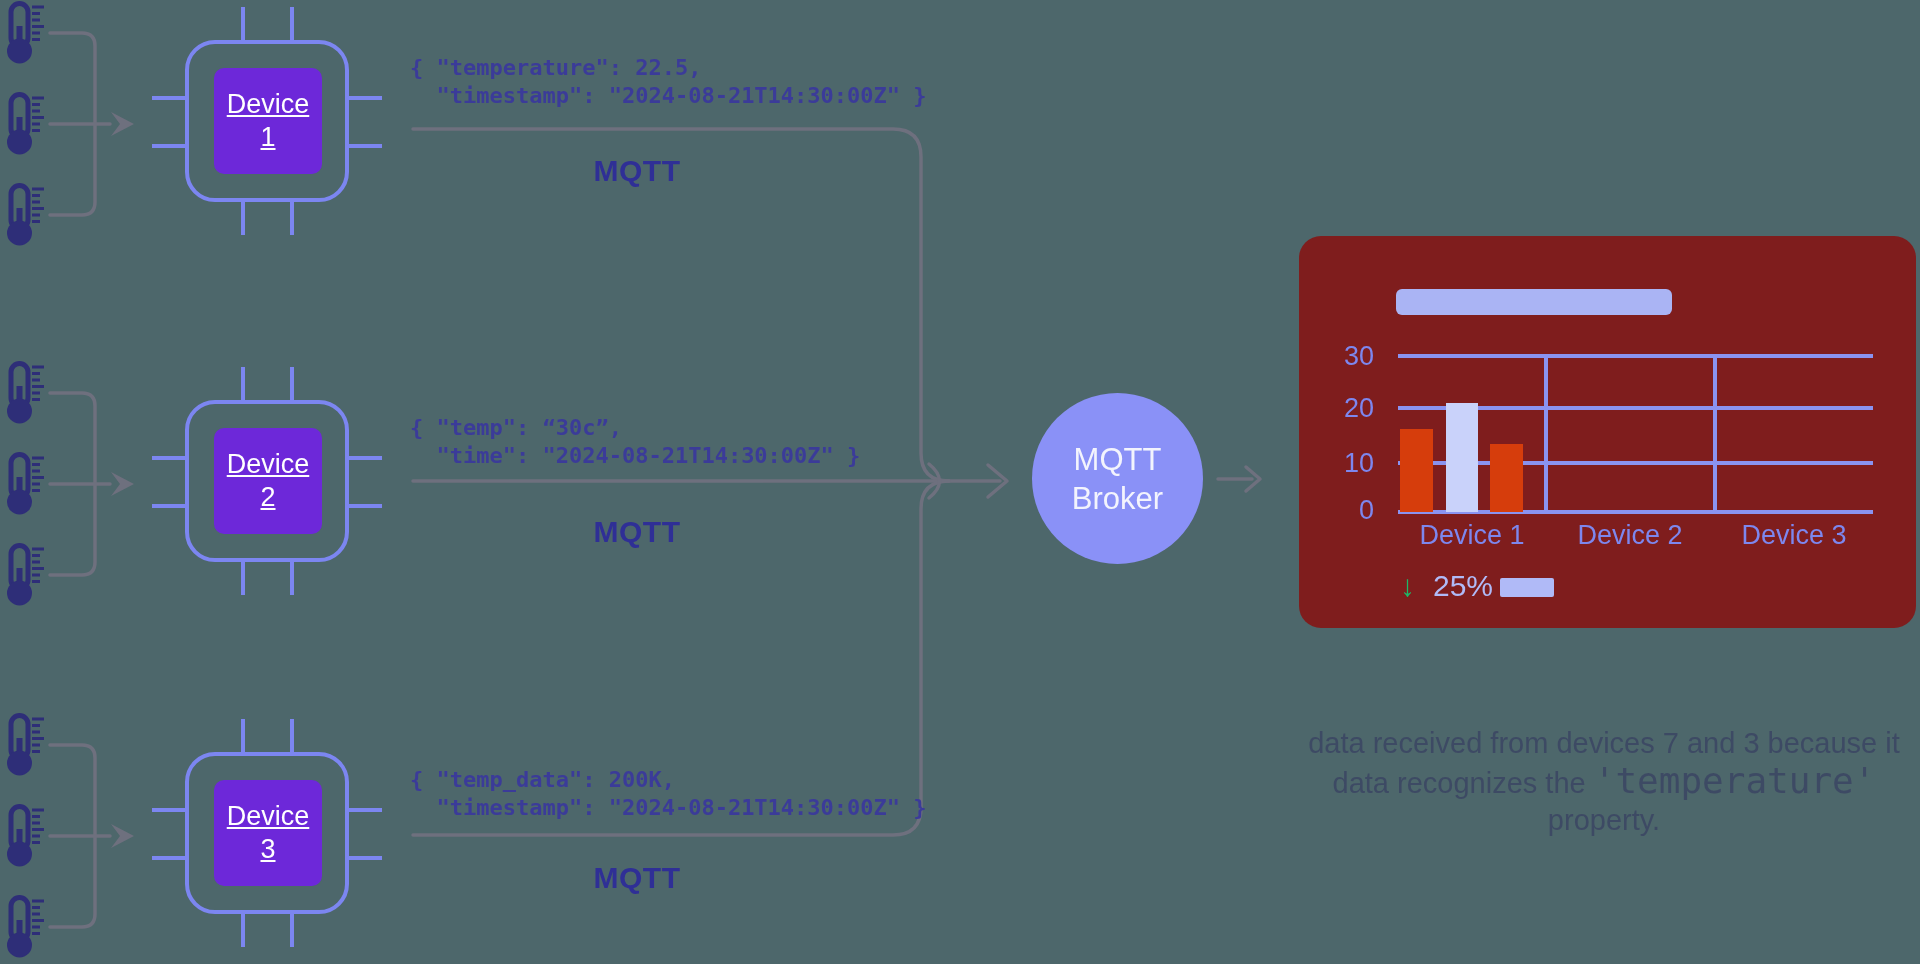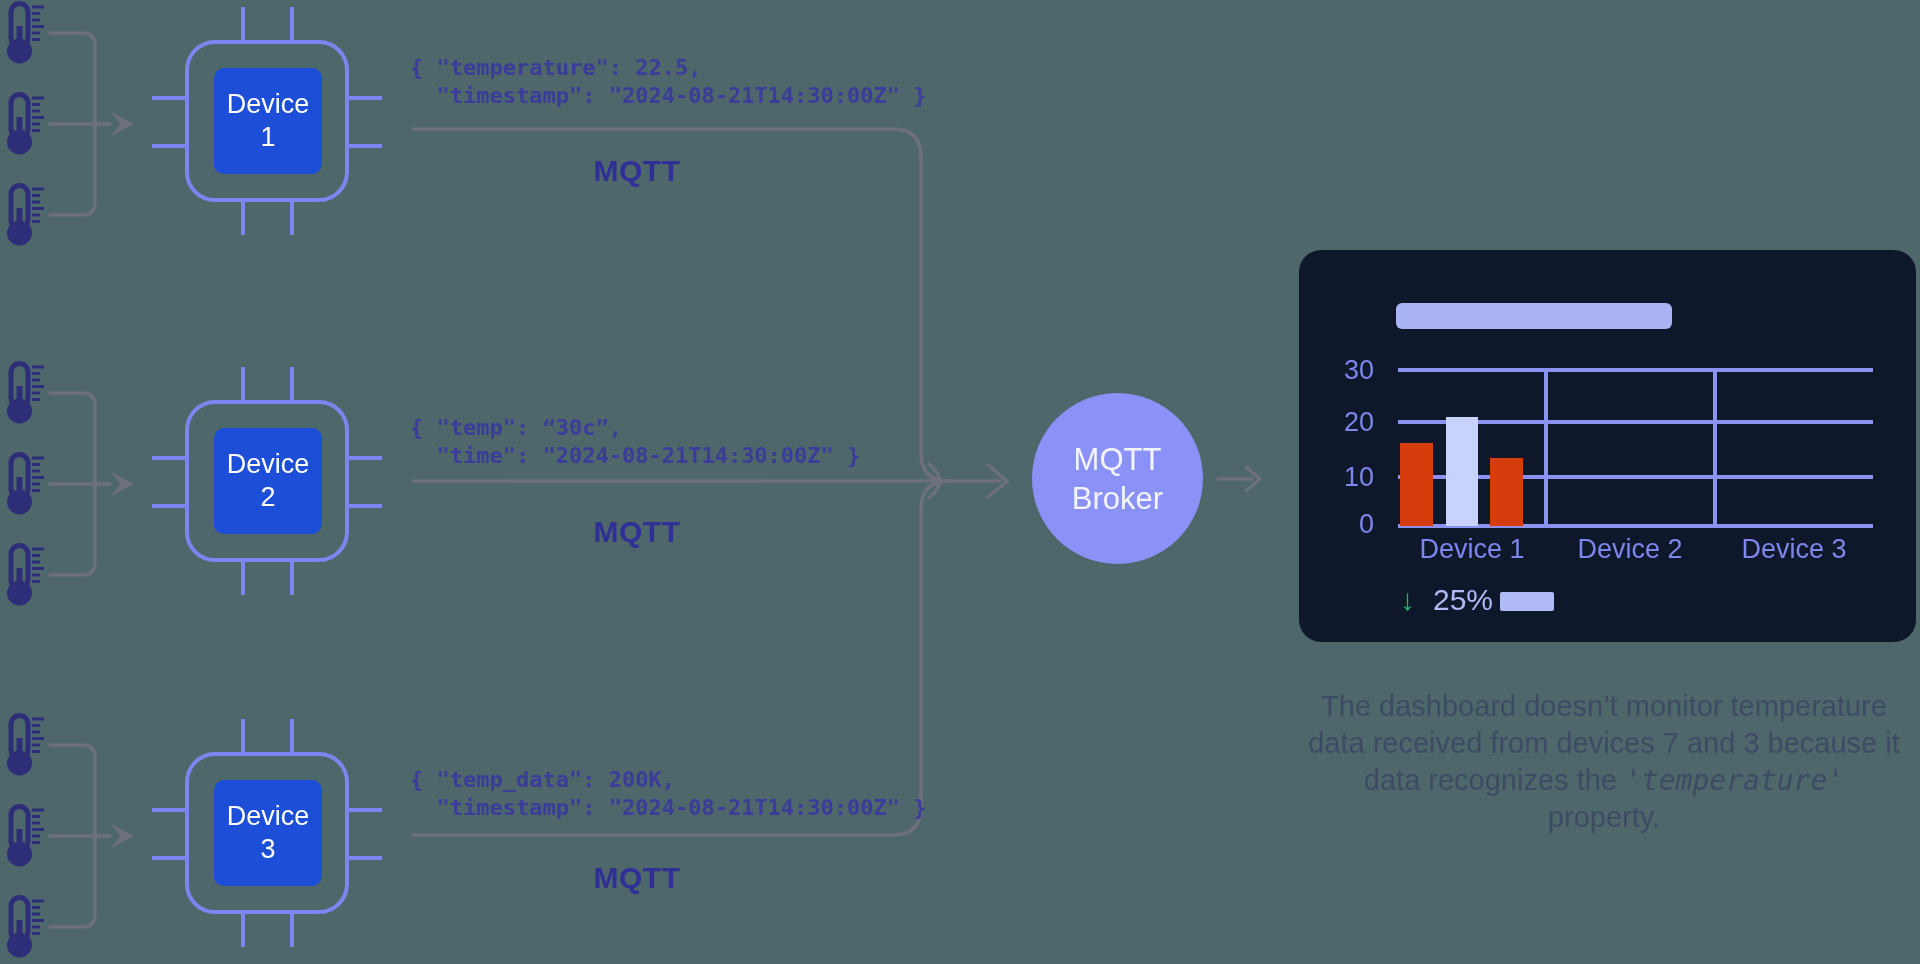--- a/index.html
+++ b/index.html
@@ -4,61 +4,61 @@
 <style>
   html,body{margin:0;padding:0;background:#4d676b;}
   #canvas{
     position:relative;width:1920px;height:964px;overflow:hidden;
     background:#4d676b;font-family:"Liberation Sans",sans-serif;
   }
   #wires{position:absolute;left:0;top:0;width:1920px;height:964px;}
   
   .chip-core{
     position:absolute;left:214px;width:108px;height:106px;
-    background:#1d4ed8;border-radius:10px;
+    background:#6d28d9;border-radius:10px;
     display:flex;flex-direction:column;align-items:center;justify-content:center;
-    color:#ffffff;font-size:27px;line-height:33px;text-align:center;
+    color:#ffffff;font-size:27px;line-height:33px;text-align:center;text-decoration:underline;
   }
   
   .payload{
     position:absolute;left:410px;font-family:"DejaVu Sans Mono",monospace;
     font-size:22px;line-height:28px;color:#3b3b99;white-space:pre;font-weight:bold;
   }
   .mqtt-label{
     position:absolute;left:577px;width:120px;text-align:center;
     font-size:30px;font-weight:bold;color:#2f2f96;letter-spacing:0.5px;
   }
   
   #broker{
     position:absolute;left:1032px;top:393px;width:171px;height:171px;border-radius:50%;
     background:#8a91f7;display:flex;flex-direction:column;align-items:center;justify-content:center;
     color:#f3f4fd;font-size:31px;line-height:39px;text-align:center;font-weight:400;
   }
   
   #card{
-    position:absolute;left:1299px;top:250px;width:617px;height:392px;
-    background:#0f172a;border-radius:22px;
+    position:absolute;left:1299px;top:236px;width:617px;height:392px;
+    background:#7f1d1d;border-radius:22px;
   }
   #card .title-bar{position:absolute;left:97px;top:53px;width:276px;height:26px;background:#aab4f4;border-radius:6px;}
   .ytick{position:absolute;left:20px;width:55px;text-align:right;transform:translateY(-50%);
          font-size:27px;color:#7d87ee;}
   .gl-h{position:absolute;left:99px;width:475px;height:3.5px;background:#8a93f0;}
   .gl-v{position:absolute;width:3.5px;height:160px;top:118px;background:#8a93f0;}
   .bar{position:absolute;bottom:116px;}
   .xtick{position:absolute;top:284px;transform:translateX(-50%);font-size:27px;color:#7d87ee;white-space:nowrap;}
   #legend{position:absolute;left:101px;top:333px;display:flex;align-items:center;gap:7px;}
   #legend .arrow{color:#1db868;font-size:30px;font-weight:bold;line-height:30px;}
   #legend .pct{color:#b0baf7;font-size:30px;margin-left:11px;}
   #legend .swatch{width:54px;height:19px;background:#b0baf7;border-radius:2px;margin-top:3px;}
   
   #caption{
     position:absolute;left:1304px;top:688px;width:600px;text-align:center;
     font-size:29px;line-height:37px;color:rgba(47,47,94,0.52);
   }
-  #caption .mono{font-family:"DejaVu Sans Mono",monospace;font-size:28px;font-style:italic;}
+  #caption .mono{font-family:"DejaVu Sans Mono",monospace;font-size:36px;}
 </style>
 </head>
 <body>
 
 <div id="canvas">
 
   <svg id="wires" viewBox="0 0 1920 964">
     <defs>
       <symbol id="therm" viewBox="0 0 44 64">
         <rect x="7" y="2.5" width="17" height="43" rx="8.5" fill="none" stroke="#2e2e78" stroke-width="5"></rect>
@@ -190,18 +190,18 @@
     <span class="xtick" style="left:495px">Device 3</span>
 
     <div id="legend">
       <span class="arrow">↓</span>
       <span class="pct">25%</span>
       <div class="swatch"></div>
     </div>
   </div>
 
   <div id="caption">
-    <span>The dashboard doesn’t monitor temperature</span><br>
+    <br>
     <span>data received from devices 7 and 3 because it</span><br>
     <span>data recognizes the </span><span class="mono">'temperature'</span><span> property.</span>
   </div>
 
 </div>
 
 </body></html>

